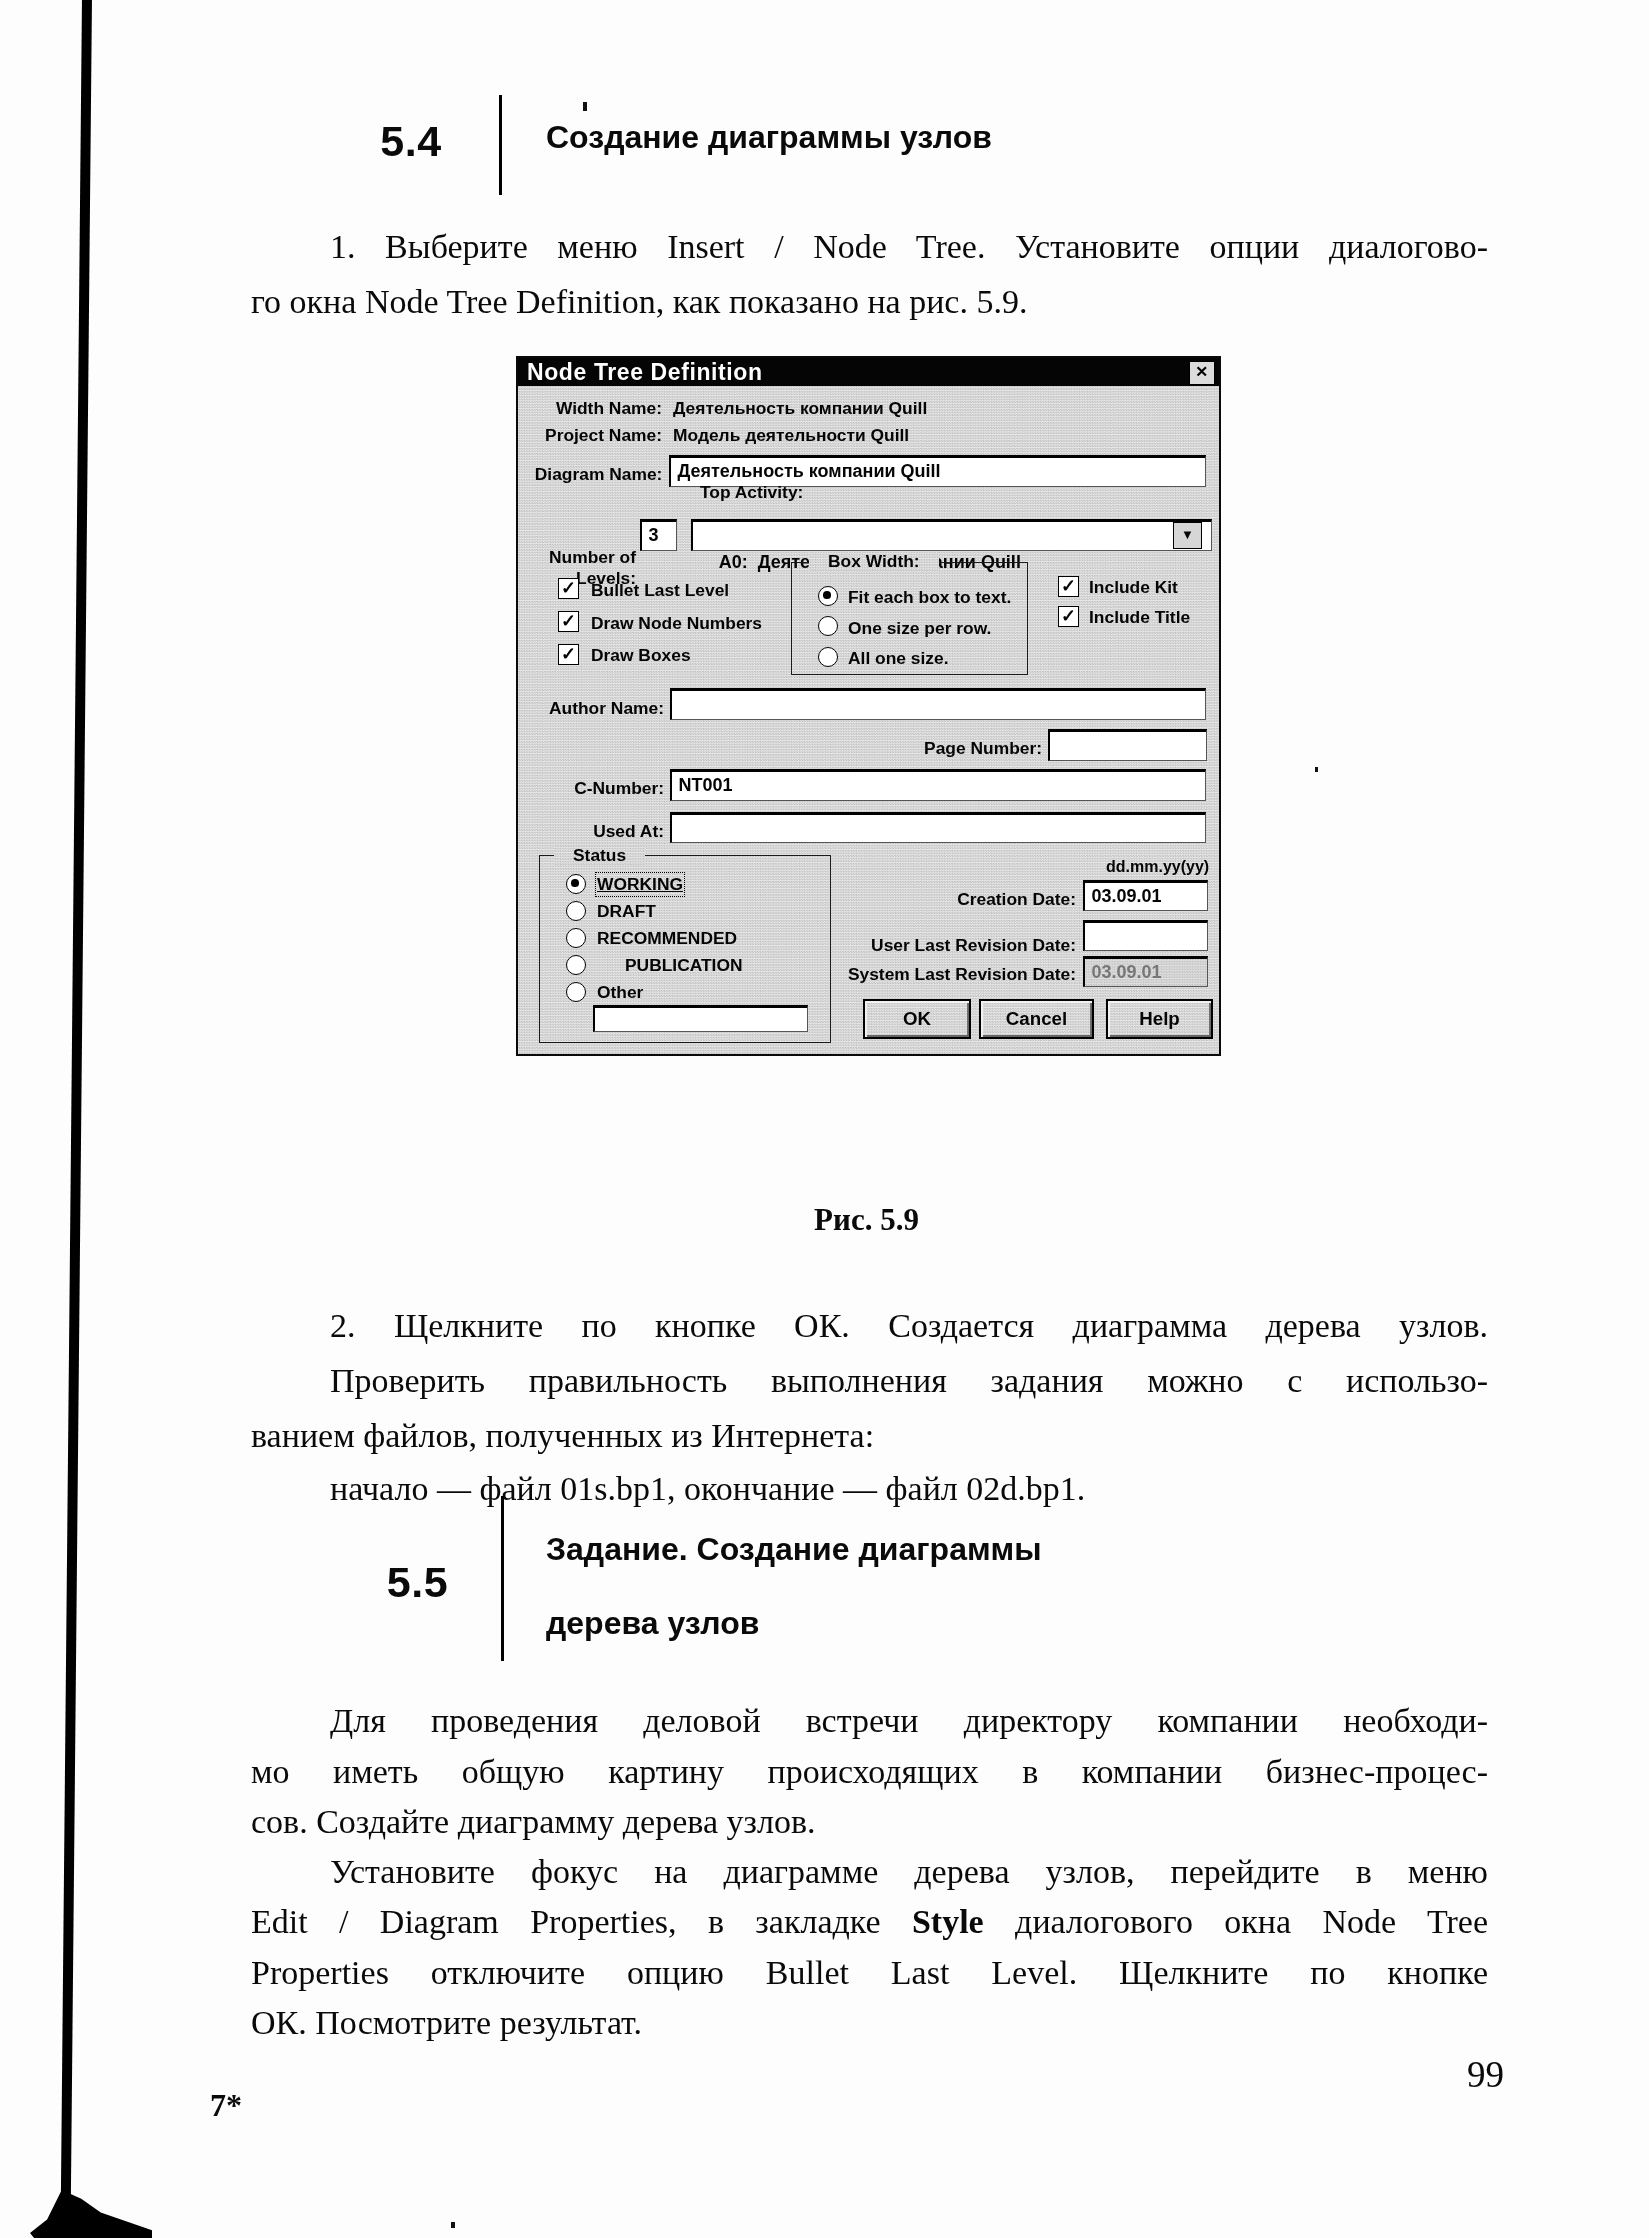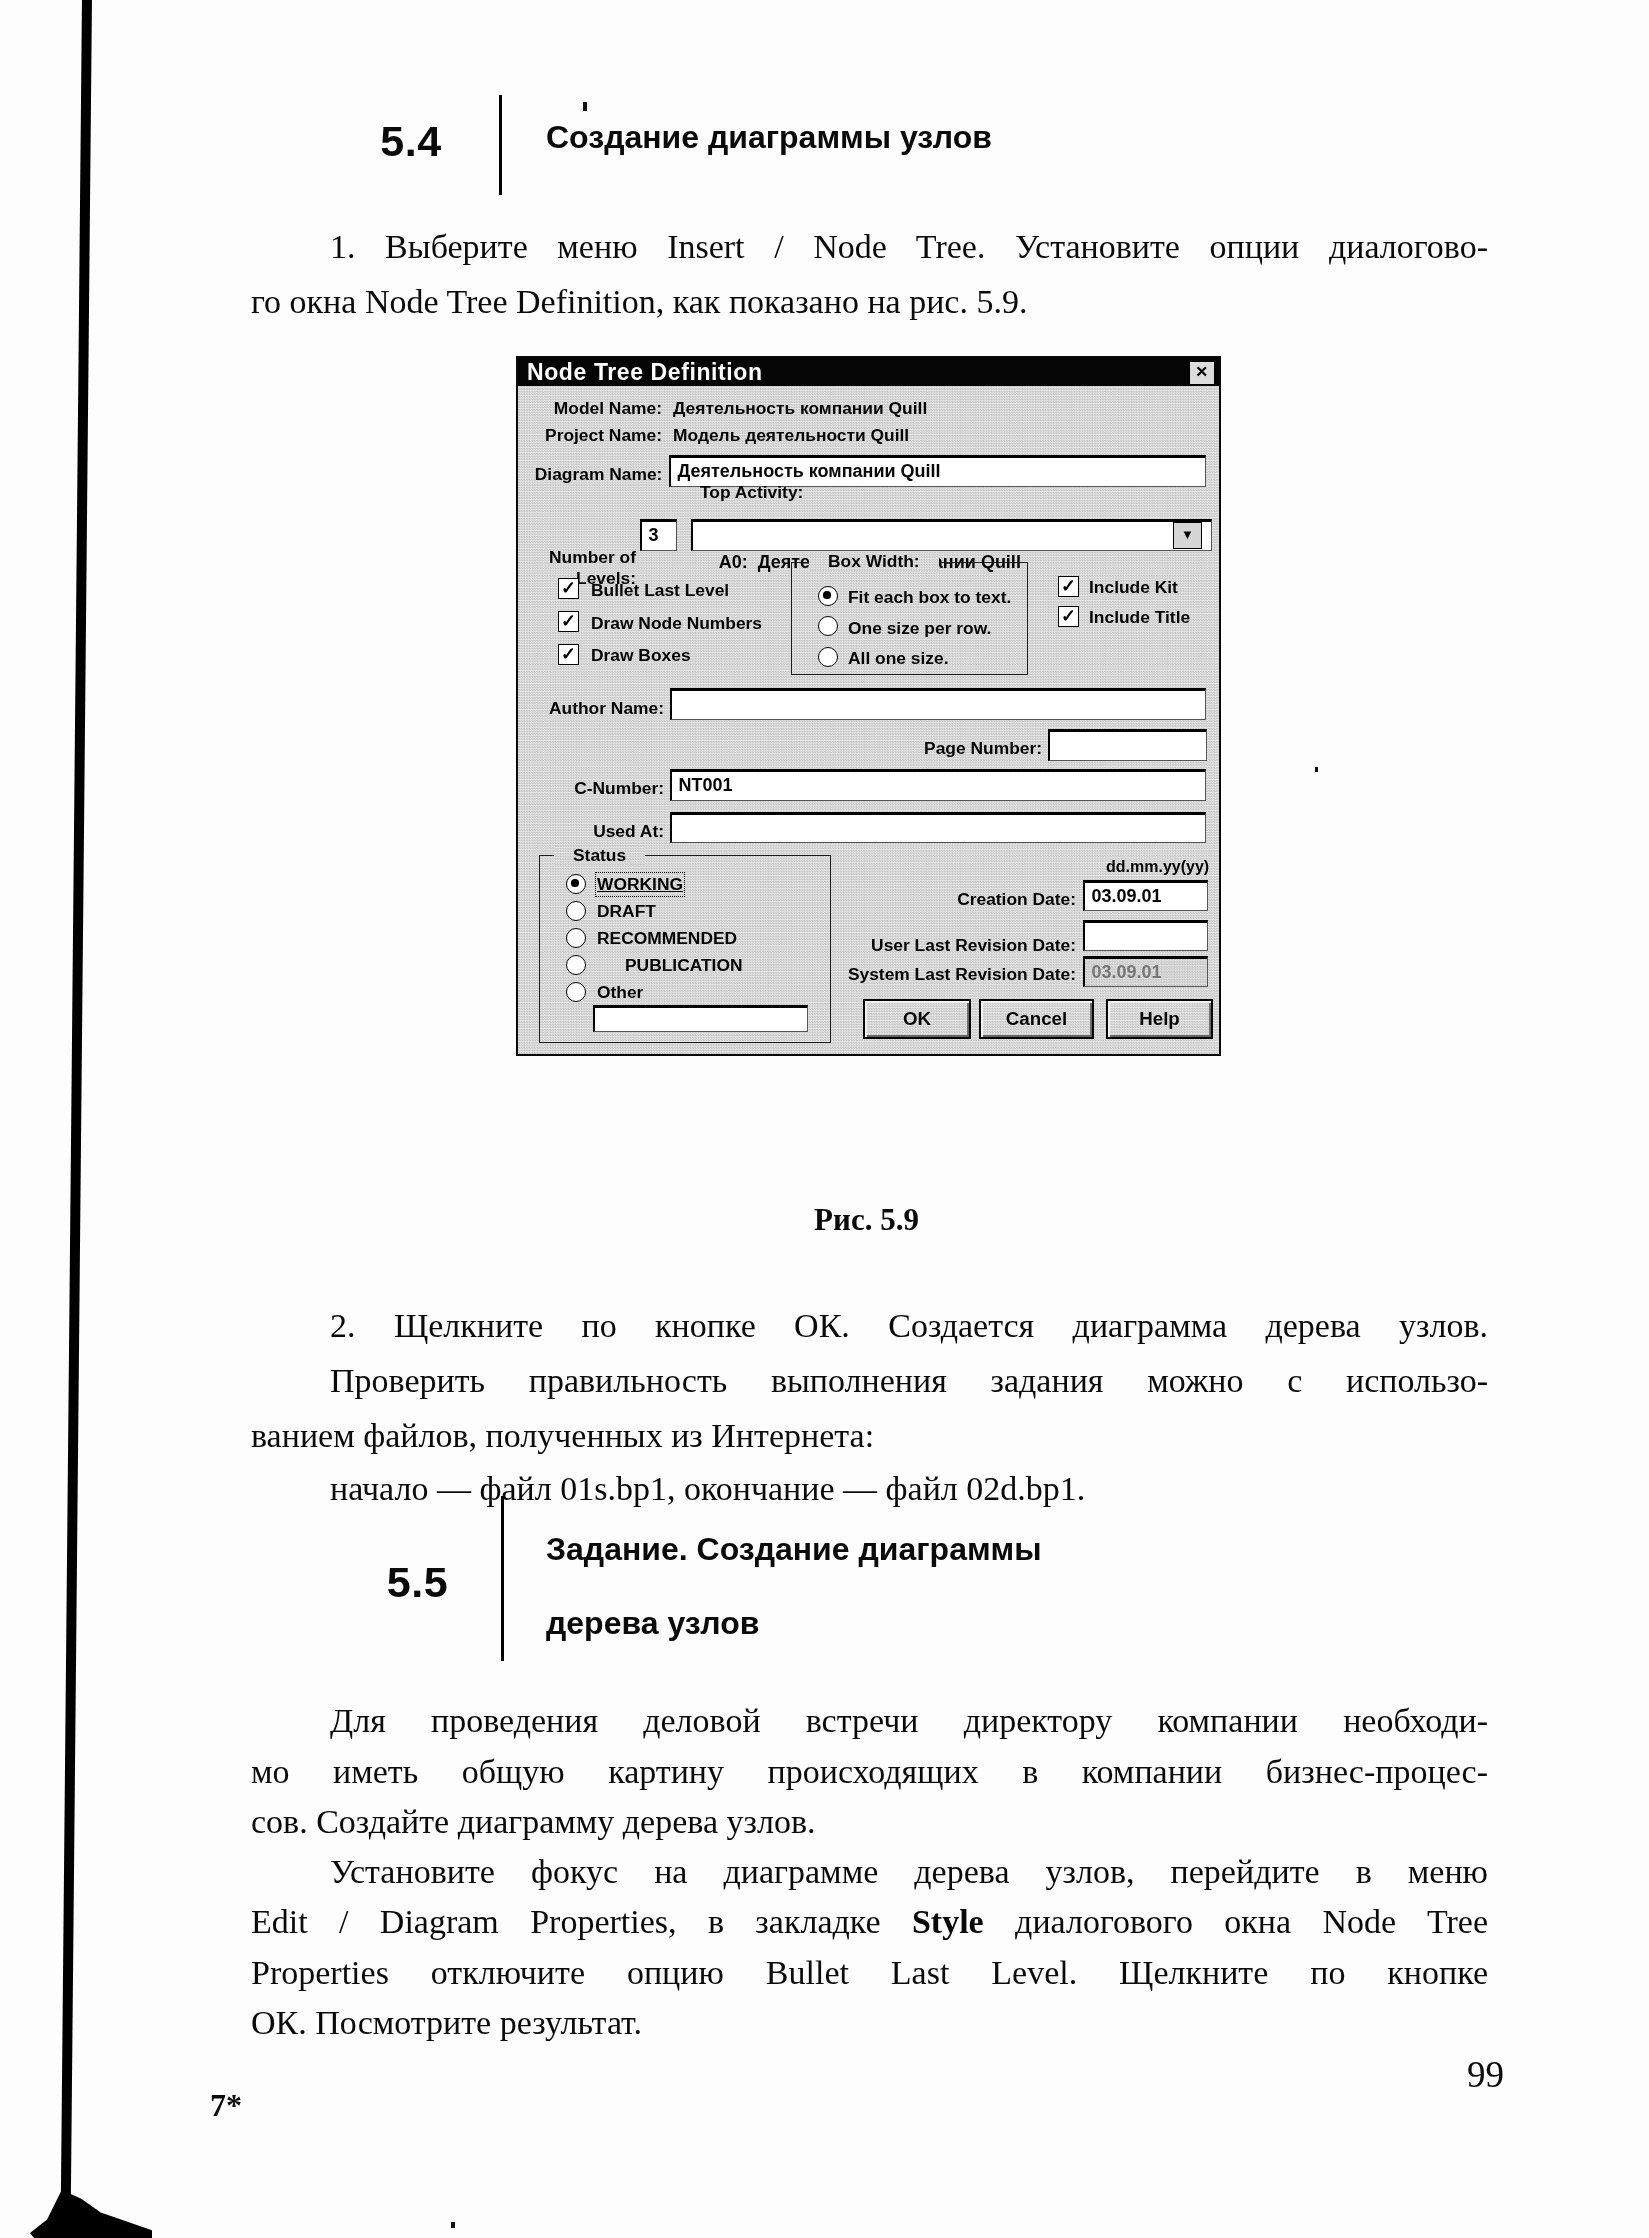--- a/index.html
+++ b/index.html
@@ -75,21 +75,21 @@
 
 <div class="abs bline j ind" style="top:227px;">1. Выберите меню Insert / Node Tree. Установите опции диалогово-</div>
 <div class="abs bline" style="top:282px;">го окна Node Tree Definition, как показано на рис. 5.9.</div>
 
 <div class="abs dlg dither">
   <div class="abs titlebar">
     <span>Node Tree Definition</span>
   </div>
   <div class="abs closebtn">✕</div>
 
-  <div class="abs rlab" style="left:18px;top:40px;width:126px;">Model Name:</div>
+  <div class="abs rlab" style="left:18px;top:40px;width:126px;">Width Name:</div>
   <div class="abs lab" style="left:155px;top:40px;">Деятельность компании Quill</div>
   <div class="abs rlab" style="left:18px;top:67px;width:126px;">Project Name:</div>
   <div class="abs lab" style="left:155px;top:67px;">Модель деятельности Quill</div>
 
   <div class="abs rlab" style="left:6.4px;top:106px;width:138px;">Diagram Name:</div>
   <div class="abs field" style="left:151px;top:97px;width:528px;height:28px;">Деятельность компании Quill</div>
 
   <div class="abs lab" style="left:182px;top:124px;">Top Activity:</div>
   <div class="abs rlab" style="left:17px;top:161px;width:101px;line-height:21px;margin-top:28px;">Number of Levels:</div>
   <div class="abs field" style="left:122px;top:161px;width:28px;height:28px;">3</div>

